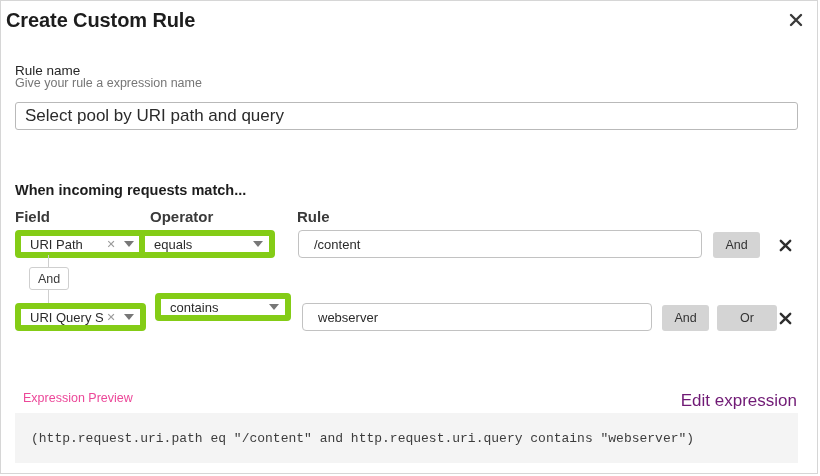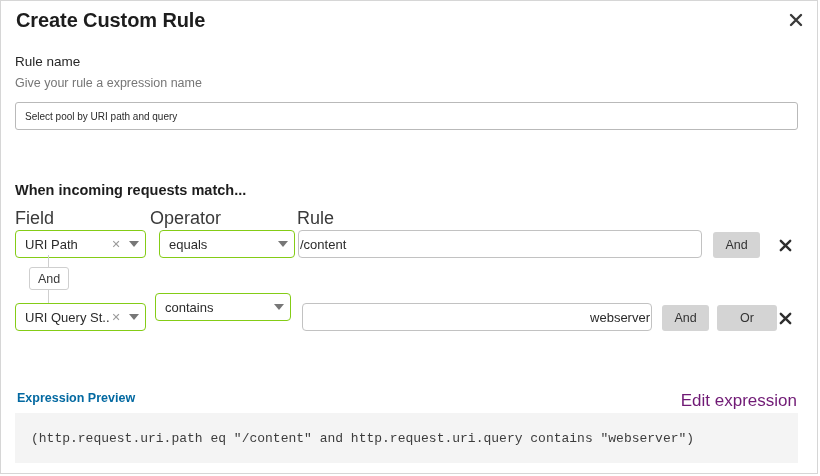--- a/index.html
+++ b/index.html
@@ -32,21 +32,21 @@
     align-items: center;
     justify-content: center;
     cursor: pointer;
     background: transparent;
     border: none;
     padding: 0;
   }
   .close-btn svg { display: block; }
   .title {
     position: absolute;
-    left: 15px;
+    left: 5px;
     top: 8px;
     font-size: 20px;
     font-weight: bold;
     color: #1d1d1d;
     letter-spacing: -0.1px;
     text-align: right;
   }
   .label-strong {
     position: absolute;
     font-size: 13.5px;
@@ -61,46 +61,47 @@
     position: absolute;
     left: 14px;
     top: 101px;
     width: 783px;
     height: 28px;
     box-sizing: border-box;
     border: 1px solid #b9b9b9;
     border-radius: 3px;
     background: #ffffff;
     font-family: "Liberation Sans", sans-serif;
-    font-size: 10px;
+    font-size: 17px;
     color: #2b2b2b;
     padding: 0 9px;
     outline: none;
   }
   .section-title {
     position: absolute;
     left: 14px;
     top: 173px;
     font-size: 14.5px;
     font-weight: bold;
     color: #1d1d1d;
     margin-top: 8px;
   }
   .col-head {
     position: absolute;
     top: 207px;
-    font-size: 18px;
+    font-size: 15px;
     color: #3a3a3a;
+    font-weight: bold;
   }
   .row { position: absolute; left: 0; width: 818px; }
   .select-box {
     position: absolute;
     height: 28px;
     box-sizing: border-box;
-    border: 1px solid #84cc16;
+    border: 6px solid #84cc16;
     border-radius: 4px;
     background: #ffffff;
     display: flex;
     align-items: center;
     cursor: pointer;
     justify-content: space-between;
   }
   .select-text {
     flex: 1;
     font-size: 13px;
@@ -134,21 +135,21 @@
   .value-input {
     position: absolute;
     height: 28px;
     box-sizing: border-box;
     border: 1px solid #c2c2c2;
     border-radius: 4px;
     background: #ffffff;
     font-family: "Liberation Sans", sans-serif;
     font-size: 13px;
     color: #2b2b2b;
-    padding: 0 1px;
+    padding: 0 15px;
     outline: none;
   }
   .logic-btn {
     position: absolute;
     height: 26px;
     box-sizing: border-box;
     background: #d4d4d4;
     border: none;
     border-radius: 3px;
     font-family: "Liberation Sans", sans-serif;
@@ -196,25 +197,24 @@
     border-radius: 3px;
     display: flex;
     align-items: center;
     justify-content: center;
     font-size: 12.5px;
     color: #3a3a3a;
     cursor: pointer;
   }
   .expr-label {
     position: absolute;
-    left: 16px;
+    left: 22px;
     top: 390px;
     font-size: 12.5px;
-    color: #0369a1;
-    font-weight: bold;
+    color: #ec4899;
   }
   .expr-edit {
     position: absolute;
     right: 20px;
     top: 390px;
     font-size: 17px;
     color: #701a75;
     text-decoration: none;
     cursor: pointer;
   }
@@ -242,41 +242,41 @@
 <div class="modal">
 
   <div class="title">Create Custom Rule</div>
 
   <button class="close-btn">
     <svg width="14" height="14" viewBox="0 0 14 14">
       <path d="M2 2 L12 12 M12 2 L2 12" stroke="#3a3a3a" stroke-width="2.4" stroke-linecap="round"></path>
     </svg>
   </button>
 
-  <div class="label-strong" style="left:14px; top:53px;text-align:right;">Rule name</div>
+  <div class="label-strong" style="left:14px; top:62px;text-align:right;">Rule name</div>
   <div class="label-sub" style="left:14px; top:75px;">Give your rule a expression name</div>
 
   <input class="rule-name-input" type="text" value="Select pool by URI path and query" style="">
 
   <div class="section-title">When incoming requests match...</div>
 
   <div class="col-head" style="left:14px;">Field</div>
   <div class="col-head" style="left:149px;">Operator</div>
   <div class="col-head" style="left:296px;">Rule</div>
 
   <div class="row">
     <div class="select-box" style="left:14px; top:229px; width:131px;">
       <span class="select-text">URI Path</span>
       <span class="clear-x">✕</span>
       <span class="caret">
           <i></i>
         </span>
     </div>
 
-    <div class="select-box" style="left:158px; top:229px; width:136px;gap:45px;">
+    <div class="select-box" style="left:138px; top:229px; width:136px;gap:45px;">
       <span class="select-text">equals</span>
       <span class="caret">
           <i></i>
         </span>
     </div>
 
     <input class="value-input" style="left: 297px; top: 229px; width: 404px;" type="text" value="/content">
 
     <button class="logic-btn" style="left:712px; top:231px; width:47px;">And</button>
 
@@ -301,21 +301,21 @@
         </span>
     </div>
 
     <div class="select-box" style="left:154px; top:292px; width:136px;">
       <span class="select-text">contains</span>
       <span class="caret">
           <i></i>
         </span>
     </div>
 
-    <input class="value-input" style="left: 301px; top: 302px; width: 350px; text-align: right;" type="text" value="webserver">
+    <input class="value-input" style="left: 301px; top: 302px; width: 350px;" type="text" value="webserver">
 
     <button class="logic-btn" style="left:661px; top:304px; width:47px;">And</button>
     <button class="logic-btn" style="left:716px; top:304px; width:60px;">Or</button>
 
     <button class="row-delete" style="left:774px; top:307px;">
       <svg width="13" height="13" viewBox="0 0 13 13">
         <path d="M1.8 1.8 L11.2 11.2 M11.2 1.8 L1.8 11.2" stroke="#2e2e2e" stroke-width="2.4" stroke-linecap="round"></path>
       </svg>
     </button>
   </div>

